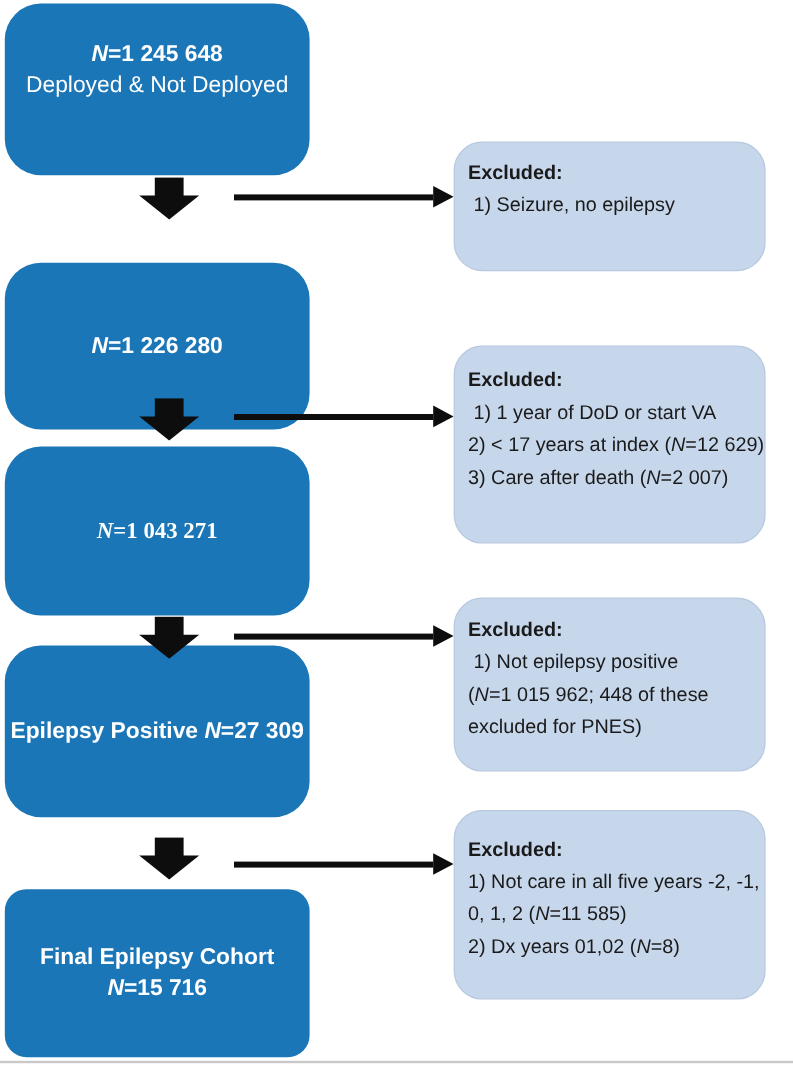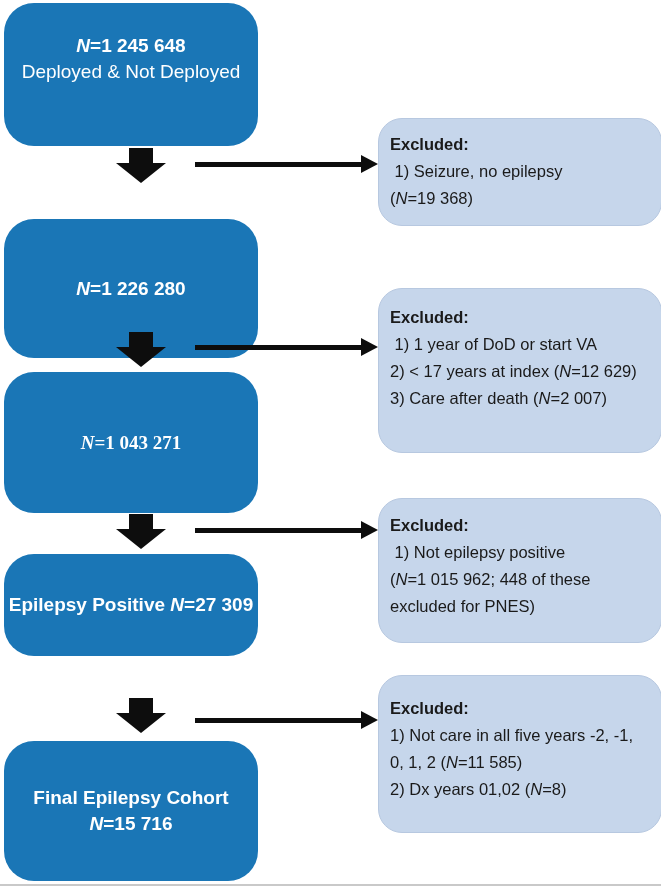--- a/index.html
+++ b/index.html
@@ -35,27 +35,27 @@
     align-items: center;
     text-align: left;
     font-size: 19px;
     line-height: 26px;
   }
   .flow-box .line { white-space: pre; }
   .line.bold { font-weight: 700; }
   .b1 { top: 3px;   height: 143px; padding-bottom: 32px; }
   .b2 { top: 192px; height: 139px; margin-top: 27px; }
   .b3 { top: 372px; height: 141px; font-family: Liberation Serif, serif; }
-  .b4 { top: 554px; height: 102px; }
-  .b5 { top: 741px; height: 140px; }
+  .b4 { top: 538px; height: 143px; }
+  .b5 { top: 741px; height: 140px; border-radius: 18px; }
   
   .excluded-box {
     position: absolute;
     left: 378px;
-    width: 284px;
+    width: 260px;
     background: var(--excluded-box);
     border: 1px solid var(--excluded-border);
     border-radius: 24px;
     color: var(--excluded-text);
     font-size: 16.5px;
     line-height: 27px;
     padding: 16px 6px 0 11px;
   }
   .excluded-box .line { white-space: pre; }
   .e1 { top: 118px; height: 108px; padding-top: 12px; }
@@ -154,21 +154,20 @@
     <div class="hhead"></div>
   </div>
   <div class="harrow h4">
     <div class="hshaft"></div>
     <div class="hhead"></div>
   </div>
 
   <div class="excluded-box e1">
       <div class="line bold">Excluded:</div>
       <div class="line"> 1) Seizure, no epilepsy</div>
-      <div class="line">(<i>N</i>=19 368)</div>
     </div>
   <div class="excluded-box e2">
       <div class="line bold">Excluded:</div>
       <div class="line"> 1) 1 year of DoD or start VA</div>
       <div class="line">2) &lt; 17 years at index (<i>N</i>=12 629)</div>
       <div class="line">3) Care after death (<i>N</i>=2 007)</div>
     </div>
   <div class="excluded-box e3">
       <div class="line bold">Excluded:</div>
       <div class="line"> 1) Not epilepsy positive</div>

